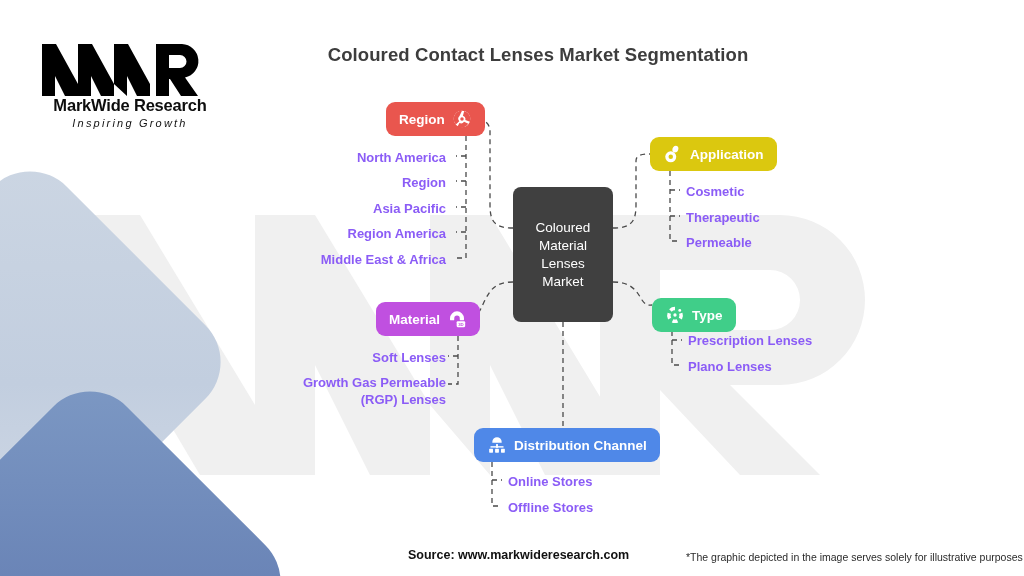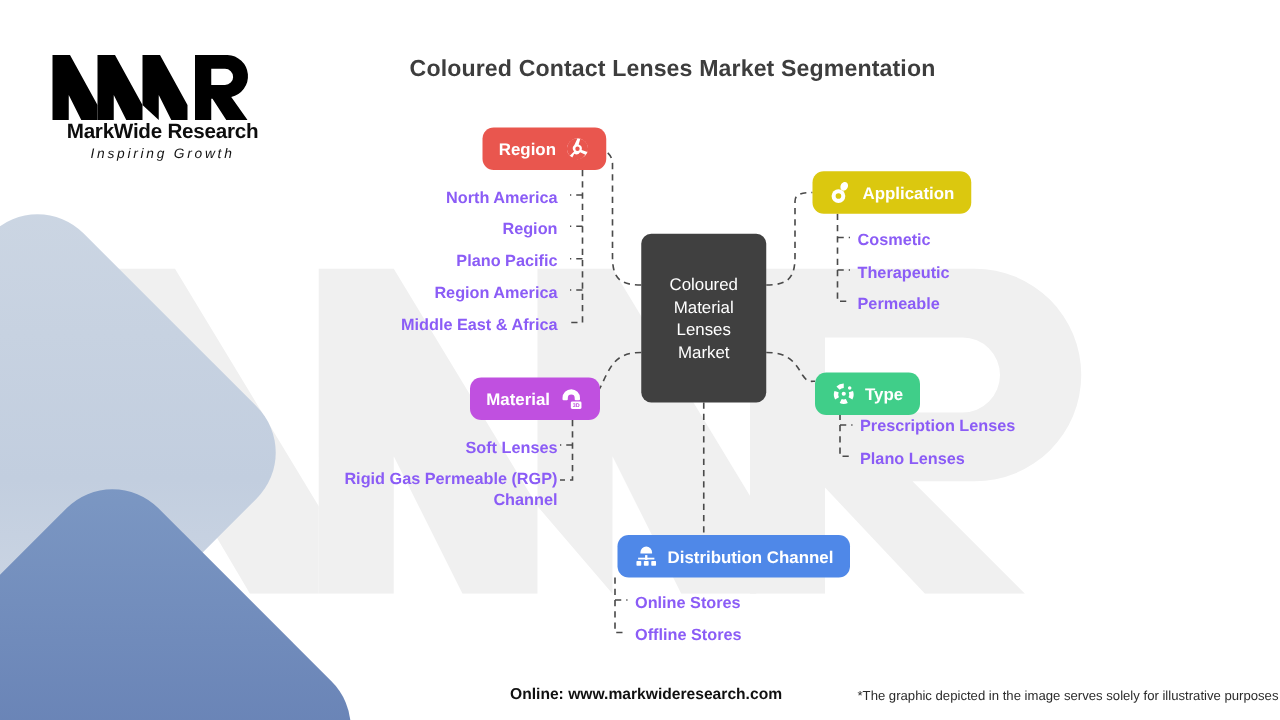--- a/index.html
+++ b/index.html
@@ -137,21 +137,21 @@
     justify-content: center;
     width: 20px;
     height: 20px;
     flex: 0 0 auto;
   }
 
   #badge-region      { left: 386px; top: 102px; }
   #badge-application { left: 650px; top: 137px; }
   #badge-material    { left: 376px; top: 302px; }
   #badge-type        { left: 652px; top: 298px; }
-  #badge-dist        { left: 494px; top: 428px; }
+  #badge-dist        { left: 474px; top: 428px; }
 
   
   .leaf {
     position: absolute;
     font-size: 13px;
     color: #8b5cf6;
     white-space: nowrap;
     line-height: 17px;
     font-weight: bold;
   }
@@ -263,21 +263,21 @@
         <circle cx="12" cy="12" r="10" fill="#ffffff"></circle>
         <path d="M12 2a10 10 0 0 0-7.4 16.7l4.1-4.1a4.4 4.4 0 0 1 .3-6.1z" fill="#e9564e"></path>
         <path d="M21.6 15.2a10 10 0 0 0-6.9-12.8l-1.6 5.6a4.4 4.4 0 0 1 2.9 5.2z" fill="#e9564e"></path>
         <path d="M6.5 21.3a10 10 0 0 0 13.1-3.6l-5.1-2.3a4.4 4.4 0 0 1-5.6 1.5z" fill="#e9564e"></path>
         <circle cx="12" cy="12" r="2.1" fill="#e9564e"></circle>
       </svg>
     </span>
   </div>
   <div class="leaf right-align" style="left:446px; top:149px">North America</div>
   <div class="leaf right-align" style="left:446px; top:174px">Region</div>
-  <div class="leaf right-align" style="left:446px; top:200px">Plano Pacific</div>
+  <div class="leaf right-align" style="left:446px; top:200px">Asia Pacific</div>
   <div class="leaf right-align" style="left:446px; top:225px">Region America</div>
   <div class="leaf right-align" style="left:446px; top:251px">Middle East &amp; Africa</div>
 
   <div class="badge" id="badge-application" style="background:#dbc80f">
     <span class="bicon">
       <svg width="20" height="20" viewBox="0 0 24 24">
         <path d="M15.5 2c-2.4 0-4.3 2.4-4.3 5 0 2 1.3 3.3 3 3.3 2.4 0 4.3-2.4 4.3-5 0-2-1.2-3.3-3-3.3z" fill="#ffffff"></path>
         <circle cx="9.3" cy="15.4" r="6.6" fill="#ffffff"></circle>
         <circle cx="9.3" cy="15.4" r="2.7" fill="#dbc80f"></circle>
       </svg>
@@ -292,21 +292,21 @@
     <span>Material</span>
     <span class="bicon">
       <svg width="22" height="22" viewBox="0 0 24 24">
         <path d="M3.6 11.2a8.4 8.4 0 0 1 16.8 0v1.3a1 1 0 0 1-1 1h-3.1a1 1 0 0 1-1-1v-1.3a3.3 3.3 0 0 0-6.6 0v1.3a1 1 0 0 1-1 1H4.6a1 1 0 0 1-1-1z" fill="#ffffff"></path>
         <rect x="11.6" y="14.6" width="10.2" height="7.2" rx="1.3" fill="#ffffff"></rect>
         <text x="16.7" y="20.2" font-family="Liberation Sans, sans-serif" font-size="5.2" font-weight="bold" fill="#c050e0" text-anchor="middle">3D</text>
       </svg>
     </span>
   </div>
   <div class="leaf right-align" style="left:446px; top:349px">Soft Lenses</div>
-  <div class="leaf right-align wrap" style="left:446px; top:374px; text-align:right">Rigid Gas Permeable (RGP) Channel</div>
+  <div class="leaf right-align wrap" style="left:446px; top:374px; text-align:right">Growth Gas Permeable (RGP) Lenses</div>
 
   <div class="badge" id="badge-type" style="background:#40ce89">
     <span class="bicon">
       <svg width="20" height="20" viewBox="0 0 24 24">
         <path d="M12 2.2a9.8 9.8 0 0 0-7 2.9l3 3a5.6 5.6 0 0 1 4-1.7z" fill="#ffffff"></path>
         <path d="M3.1 9.3a9.8 9.8 0 0 0 .6 8.2l3.7-2.2a5.6 5.6 0 0 1-.3-4.7z" fill="#ffffff"></path>
         <path d="M20.9 9.3l-4 1.3a5.6 5.6 0 0 1-.3 4.7l3.7 2.2a9.8 9.8 0 0 0 .6-8.2z" fill="#ffffff"></path>
         <path d="M8.1 20.9a9.8 9.8 0 0 0 7.8 0l-1.9-3.8a5.6 5.6 0 0 1-4 0z" fill="#ffffff"></path>
         <circle cx="12" cy="12" r="2" fill="#ffffff"></circle>
         <circle cx="17.7" cy="6.5" r="1.7" fill="#ffffff"></circle>
@@ -326,16 +326,16 @@
         <rect x="2.6" y="16.6" width="4.6" height="4.6" rx="0.7" fill="#ffffff"></rect>
         <rect x="9.7" y="16.6" width="4.6" height="4.6" rx="0.7" fill="#ffffff"></rect>
         <rect x="16.8" y="16.6" width="4.6" height="4.6" rx="0.7" fill="#ffffff"></rect>
       </svg>
     </span>
     <span>Distribution Channel</span>
   </div>
   <div class="leaf" style="left:508px; top:473px">Online Stores</div>
   <div class="leaf" style="left:508px; top:499px">Offline Stores</div>
 
-  <div class="src">Online: www.markwideresearch.com</div>
+  <div class="src">Source: www.markwideresearch.com</div>
   <div class="disclaimer">*The graphic depicted in the image serves solely for illustrative purposes</div>
 
 </div>
 
 </body></html>

